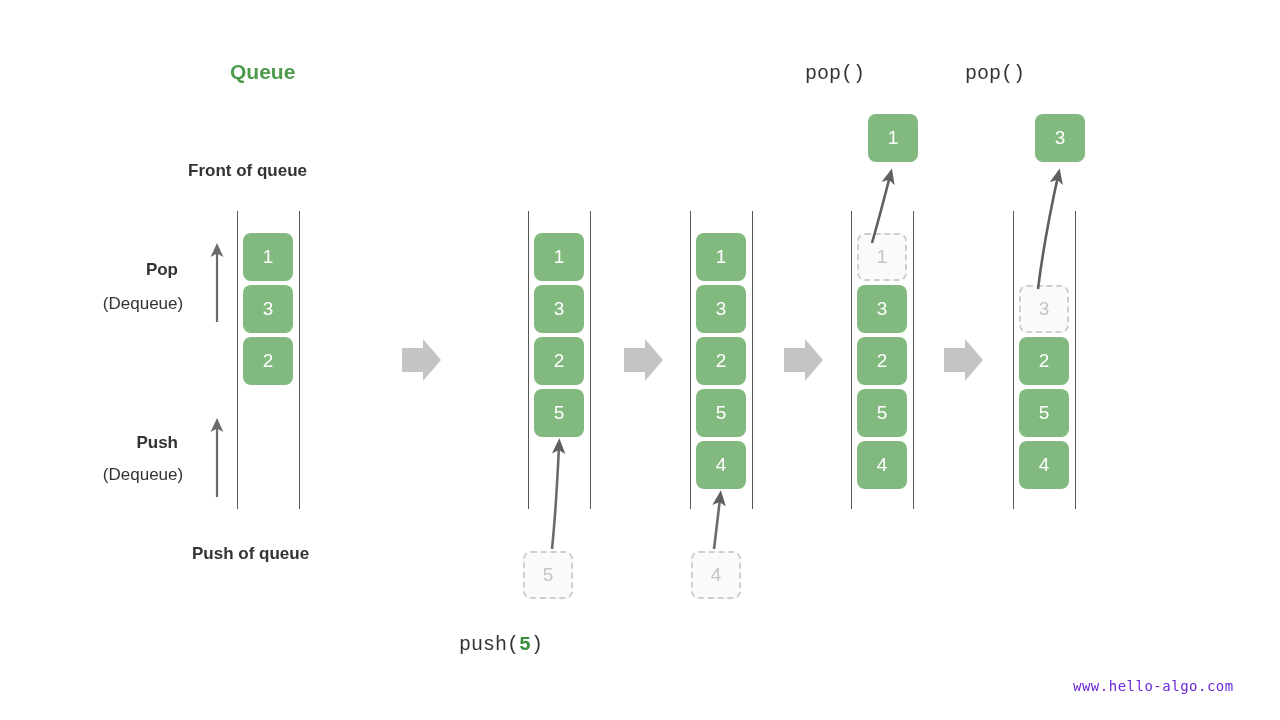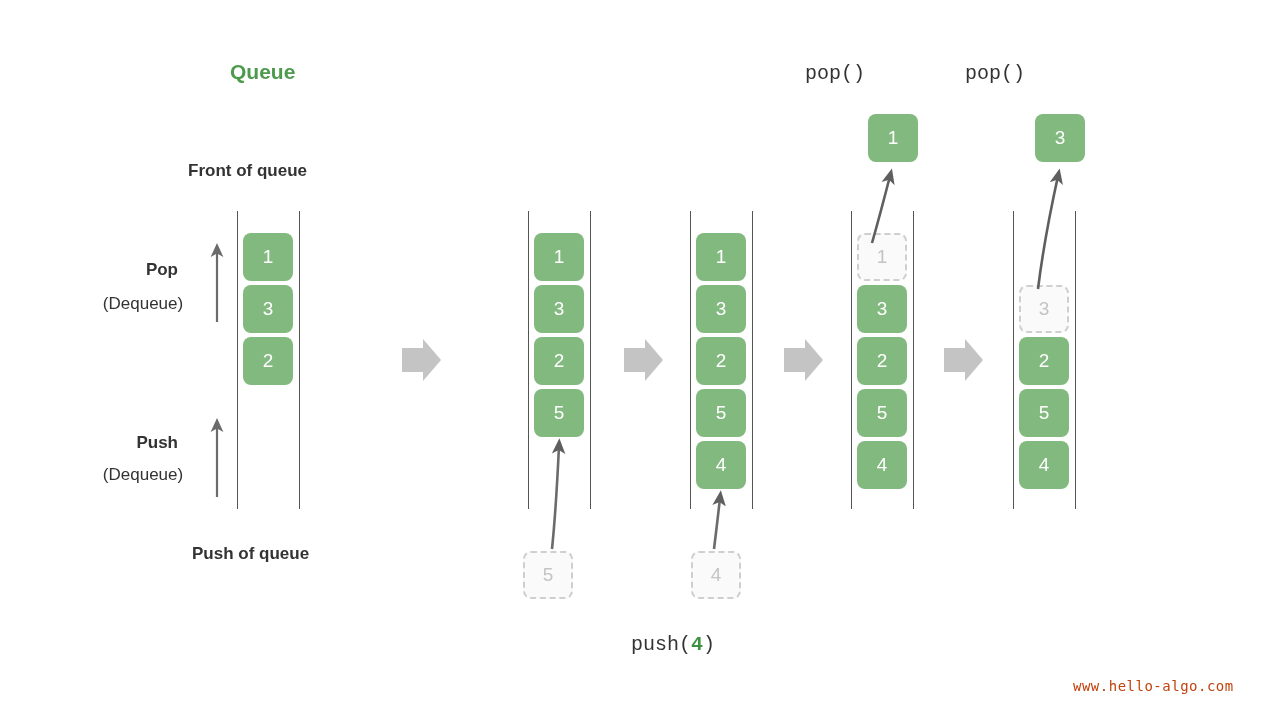--- a/index.html
+++ b/index.html
@@ -76,21 +76,21 @@
   .elem.ghost {
     background: #fafafa;
     border: 2px dashed #cfcfcf;
     color: #c4c4c4;
   }
 
   
   .watermark {
     font-family: "DejaVu Sans Mono", "Liberation Mono", monospace;
     font-size: 14px;
-    color: #c2410c;
+    color: #6d28d9;
     letter-spacing: 0.5px;
     white-space: nowrap;
   }
 
   svg.overlay {
     position: absolute;
     left: 0; top: 0;
     width: 1280px;
     height: 720px;
     pointer-events: none;
@@ -123,33 +123,33 @@
   <div class="abs rail" style="left:528px; top:211px; height:298px;"></div>
   <div class="abs rail" style="left:590px; top:211px; height:298px;"></div>
 
   <div class="abs elem" style="left:534px; top:233px;">1</div>
   <div class="abs elem" style="left:534px; top:285px;">3</div>
   <div class="abs elem" style="left:534px; top:337px;">2</div>
   <div class="abs elem" style="left:534px; top:389px;">5</div>
 
   <div class="abs elem ghost" style="left:523px; top:551px;">5</div>
 
+  <div class="abs op-label" style="left:459px; top:633px; width:200px;"><span>push(</span><span class="arg">5</span><span>)</span></div>
 
   <div class="abs rail" style="left:690px; top:211px; height:298px;"></div>
   <div class="abs rail" style="left:752px; top:211px; height:298px;"></div>
 
   <div class="abs elem" style="left:696px; top:233px;">1</div>
   <div class="abs elem" style="left:696px; top:285px;">3</div>
   <div class="abs elem" style="left:696px; top:337px;">2</div>
   <div class="abs elem" style="left:696px; top:389px;">5</div>
   <div class="abs elem" style="left:696px; top:441px;">4</div>
 
   <div class="abs elem ghost" style="left:691px; top:551px;">4</div>
 
-  <div class="abs op-label" style="left:631px; top:633px; width:200px;"><span>push(</span><span class="arg">4</span><span>)</span></div>
 
   <div class="abs op-label" style="left:805px; top:62px; width:190px;">pop()</div>
 
   <div class="abs elem" style="left:868px; top:114px;">1</div>
 
   <div class="abs rail" style="left:851px; top:211px; height:298px;"></div>
   <div class="abs rail" style="left:913px; top:211px; height:298px;"></div>
 
   <div class="abs elem ghost" style="left:857px; top:233px;">1</div>
   <div class="abs elem" style="left:857px; top:285px;">3</div>

